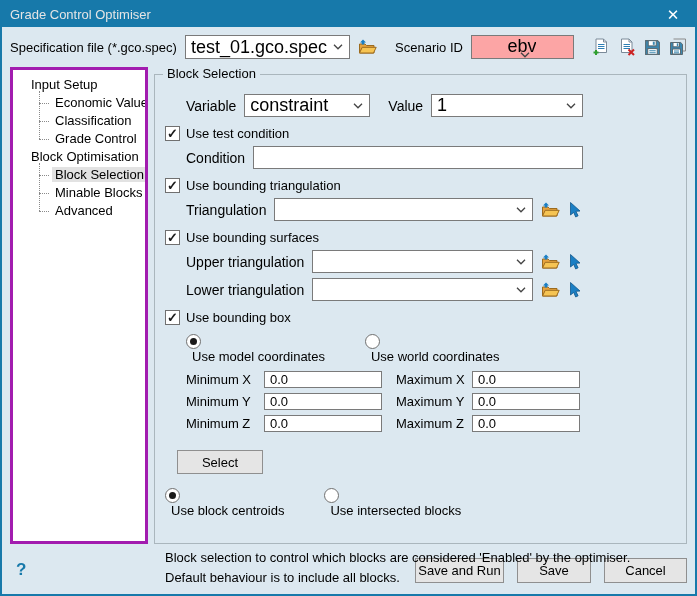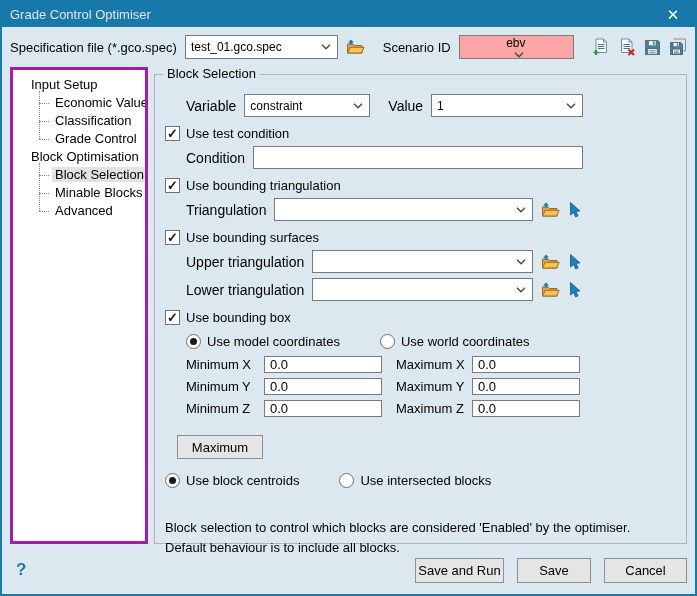--- a/index.html
+++ b/index.html
@@ -11,21 +11,21 @@
   }
   
   .titlebar { height:25px; background:#1779aa; display:flex; align-items:center; flex:0 0 auto; }
   .titlebar .title { color:#e5e5e5; font-size:13px; padding-left:8px; flex:1; }
   .titlebar .close { color:#fff; font-size:15px; width:44px; text-align:center; cursor:pointer; line-height:25px; }
   
   .header { display:flex; align-items:center; padding:8px 8px 6px 8px; flex:0 0 auto; }
   .lbl { font-size:13px; color:#000; white-space:nowrap; }
   .combo {
     height:24px; background:#fff; border:1px solid #7a7a7a;
-    display:flex; align-items:center; padding:0 6px 0 5px; font-size:12px; color:#000;
+    display:flex; align-items:center; padding:0 6px 0 5px; font-size:18px; color:#000;
   }
   .combo .val { flex:1; overflow:hidden; white-space:nowrap; }
   .combo.gray { background:#fca5a5;flex-direction:column; }
   .combo svg { flex:0 0 auto; margin-left:6px; }
   .spec-combo { width:181px; margin-left:8px; }
   .scen-combo { width:136px; margin-left:8px; }
   .hdr-icon { margin-left:8px; cursor:pointer; display:inline-flex; align-items:center; }
   .hdr-actions { display:flex; align-items:center; margin-left:10px; }
   .scenario-label { margin-left:18px; }
   
@@ -64,21 +64,21 @@
   .frow { display:flex; align-items:center; margin-top:5px; }
   .frow .flabel { font-size:14px; margin-right:8px; white-space:nowrap; }
   .frow .combo, .frow .tinput { height:23px; }
   .tinput { background:#fff; border:1px solid #7a7a7a; font-size:13px; padding:0 5px; font-family:"Liberation Sans",sans-serif; }
   .w-var { width:126px; }
   .flex1 { flex:1; min-width:0; }
   .vlabel { margin-left:18px; }
   .row-icon { margin-left:8px; cursor:pointer; display:inline-flex; align-items:center; flex:0 0 auto; }
   
   .radiorow { display:flex; align-items:center; margin-top:9px; }
-  .radio-opt { display:flex; align-items:flex-end; cursor:pointer; }
+  .radio-opt { display:flex; align-items:flex-start; cursor:pointer;flex-direction:column; }
   .radio {
     width:15px; height:15px; border-radius:50%; background:#fff; border:1px solid #707070;
     display:inline-flex; align-items:center; justify-content:center; flex:0 0 auto;
   }
   .radio.checked::after { content:""; width:7px; height:7px; border-radius:50%; background:#1a1a1a; }
   .radio-opt .rlabel { font-size:13px; margin-left:6px; }
   .gap40 { margin-left:40px; }
   
   .mmgrid { display:grid; grid-template-columns:72px 118px 78px 108px; column-gap:6px; row-gap:5px; align-items:center; margin-top:7px; }
   .mmgrid .flabel { font-size:13px; }
@@ -321,21 +321,21 @@
           <span class="flabel mm-max-label">Maximum Y</span>
           <input type="text" class="tinput" value="0.0" style="">
 
           <span class="flabel">Minimum Z</span>
           <input type="text" class="tinput" value="0.0" style="">
           <span class="flabel mm-max-label">Maximum Z</span>
           <input type="text" class="tinput" value="0.0" style="">
         </div>
 
         
-        <button class="btn select-btn">Maximum</button>
+        <button class="btn select-btn">Select</button>
 
         
         <div class="radiorow" style="margin-top:14px;">
           <span class="radio-opt">
             <span class="radio checked"></span>
             <span class="rlabel">Use block centroids</span>
           </span>
           <span class="radio-opt gap40">
             <span class="radio"></span>
             <span class="rlabel">Use intersected blocks</span>

